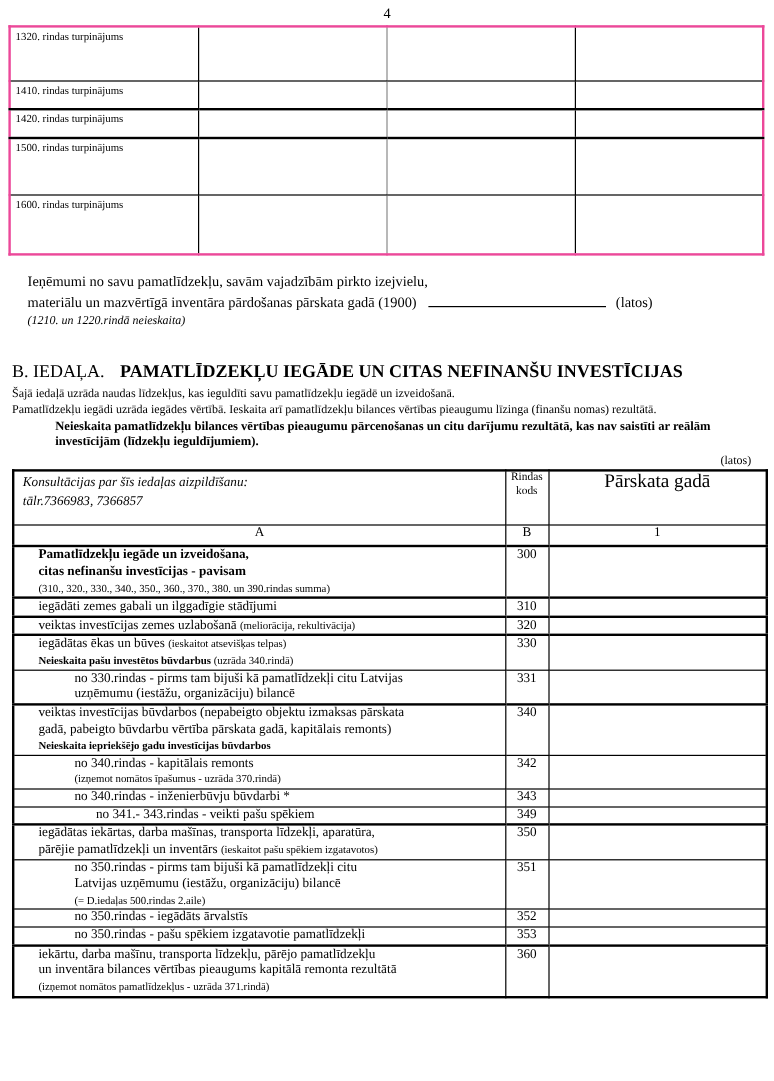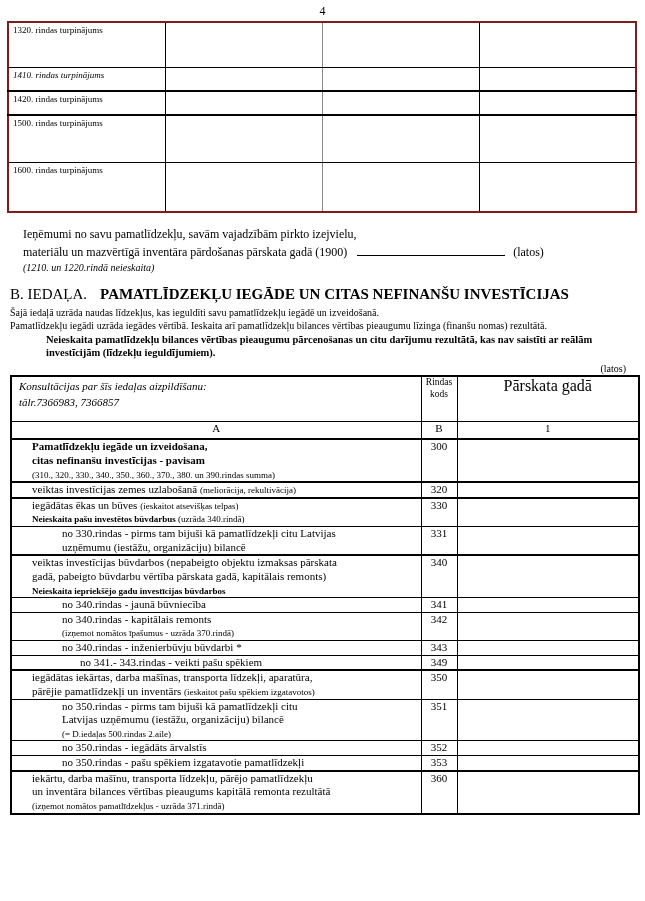--- a/index.html
+++ b/index.html
@@ -4,38 +4,38 @@
 <style>
   html,body{margin:0;padding:0;background:#fff;}
   body{width:645px;height:901px;color:#000;
        font-family:"Liberation Serif","DejaVu Serif",serif;overflow:hidden;}
   .page{box-sizing:border-box;width:645px;height:901px;padding:4px 7px 0 7px;position:relative;}
 
   .page-num{text-align:center;font-size:12px;line-height:14px;}
 
   
   table.cont-table{border-collapse:collapse;table-layout:fixed;width:630px;margin:3px 0 0 0;
-                   border:2px solid #7f1d1d;}
+                   border:2px solid #ec4899;}
   table.cont-table td{border:1px solid #000;vertical-align:top;padding:2px 4px;font-size:9px;}
   table.cont-table tr:nth-child(1) td{height:40px;}
-  table.cont-table tr:nth-child(2) td{height:18px;font-style:italic;}
+  table.cont-table tr:nth-child(2) td{height:18px;}
   table.cont-table tr:nth-child(3) td{height:18px;border-top-width:2px;font-family:Liberation Serif, serif;}
   table.cont-table tr:nth-child(4) td{height:42px;border-top-width:2px;}
   table.cont-table tr:nth-child(5) td{height:44px;}
   table.cont-table td:nth-child(2){border-right:1px solid #8a8a8a;}
   table.cont-table td:nth-child(3){border-left:1px solid #8a8a8a;}
 
   
   .income-note{margin:14px 0 0 16px;font-size:12px;line-height:1.3;}
   .blank-line{display:inline-block;width:148px;border-bottom:1px solid #000;height:12px;
               margin:0 8px 0 10px;vertical-align:baseline;}
   .income-line3{font-style:italic;font-size:10px;margin-top:1px;}
 
   
-  .section-heading{margin:12px 0 3px 3px;font-size:15px;white-space:nowrap;}
+  .section-heading{margin:28px 0 3px 3px;font-size:15px;white-space:nowrap;}
   .sh-label{font-weight:normal;margin-right:13px;}
   .sh-title{font-weight:bold;}
   .section-desc{margin-left:3px;font-size:10px;line-height:1.32;white-space:nowrap;}
   .section-desc .bold{font-weight:bold;font-size:10.5px;margin-left:36px;}
   .latos-note{text-align:right;font-size:10px;margin:3px 12px 1px 0;}
 
   
   table.sec-table{border-collapse:collapse;table-layout:fixed;width:628px;margin-left:3px;
                   border:2px solid #000;}
   table.sec-table td{border:1px solid #000;vertical-align:top;padding:0;}
@@ -148,20 +148,27 @@
           <td class="desc">
             <div class="line"><span class="b">Pamatlīdzekļu iegāde un izveidošana,</span></div>
             <div class="line"><span class="b">citas nefinanšu investīcijas - pavisam</span></div>
             <div class="line"><span class="s">(310., 320., 330., 340., 350., 360., 370., 380. un 390.rindas summa)</span></div>
           </td>
           <td class="code-cell">300</td>
           <td class="value-cell"></td>
         </tr>
         <tr class="ind1 group">
           <td class="desc">
+            <div class="line"><span>iegādāti zemes gabali un ilggadīgie stādījumi</span></div>
+          </td>
+          <td class="code-cell">310</td>
+          <td class="value-cell"></td>
+        </tr>
+        <tr class="ind1 group">
+          <td class="desc">
             <div class="line"><span>veiktas investīcijas zemes uzlabošanā </span><span class="s">(meliorācija, rekultivācija)</span></div>
           </td>
           <td class="code-cell">320</td>
           <td class="value-cell"></td>
         </tr>
         <tr class="ind1 group">
           <td class="desc">
             <div class="line"><span>iegādātas ēkas un būves </span><span class="s">(ieskaitot atsevišķas telpas)</span></div>
             <div class="line"><span class="b s">Neieskaita pašu investētos būvdarbus </span><span class="s">(uzrāda 340.rindā)</span></div>
           </td>
@@ -180,27 +187,20 @@
           <td class="desc">
             <div class="line"><span>veiktas investīcijas būvdarbos (nepabeigto objektu izmaksas pārskata</span></div>
             <div class="line"><span>gadā, pabeigto būvdarbu vērtība pārskata gadā, kapitālais remonts)</span></div>
             <div class="line"><span class="b s">Neieskaita iepriekšējo gadu investīcijas būvdarbos</span></div>
           </td>
           <td class="code-cell">340</td>
           <td class="value-cell"></td>
         </tr>
         <tr class="ind2">
           <td class="desc">
-            <div class="line"><span>no 340.rindas - jaunā būvniecība</span></div>
-          </td>
-          <td class="code-cell">341</td>
-          <td class="value-cell"></td>
-        </tr>
-        <tr class="ind2">
-          <td class="desc">
             <div class="line"><span>no 340.rindas - kapitālais remonts</span></div>
             <div class="line"><span class="s">(izņemot nomātos īpašumus - uzrāda 370.rindā)</span></div>
           </td>
           <td class="code-cell">342</td>
           <td class="value-cell"></td>
         </tr>
         <tr class="ind2">
           <td class="desc">
             <div class="line"><span>no 340.rindas - inženierbūvju būvdarbi *</span></div>
           </td>

